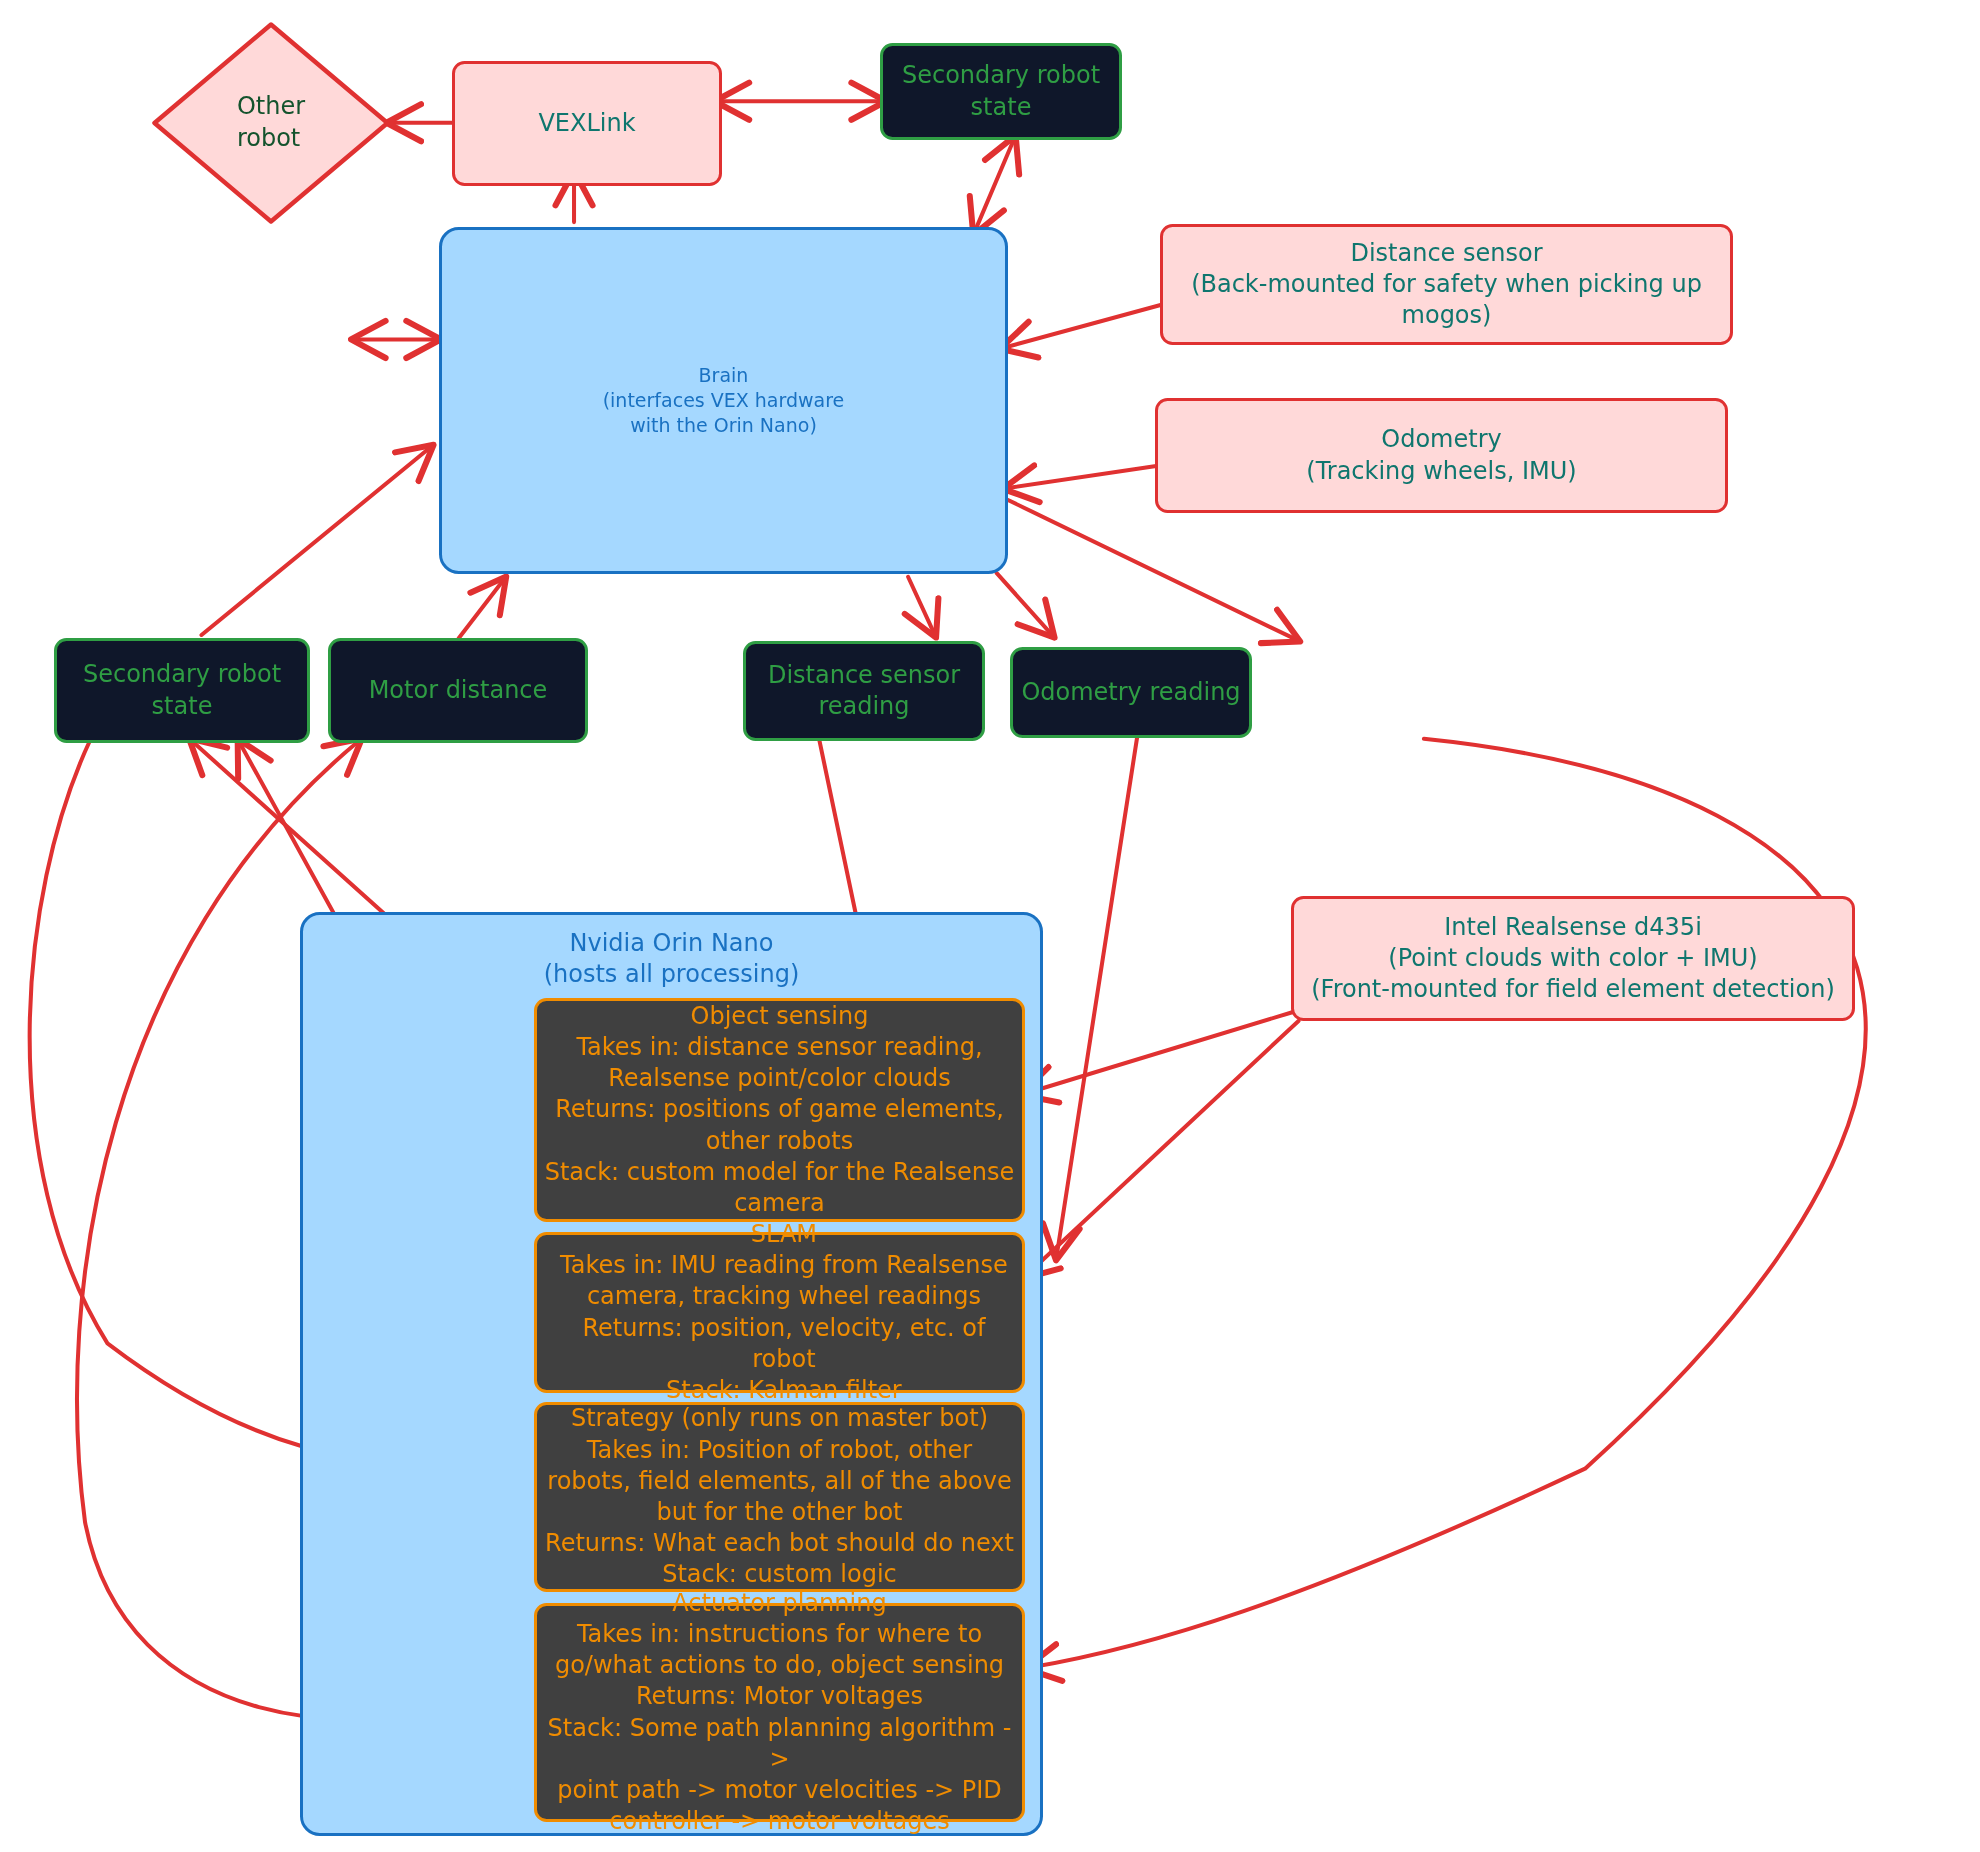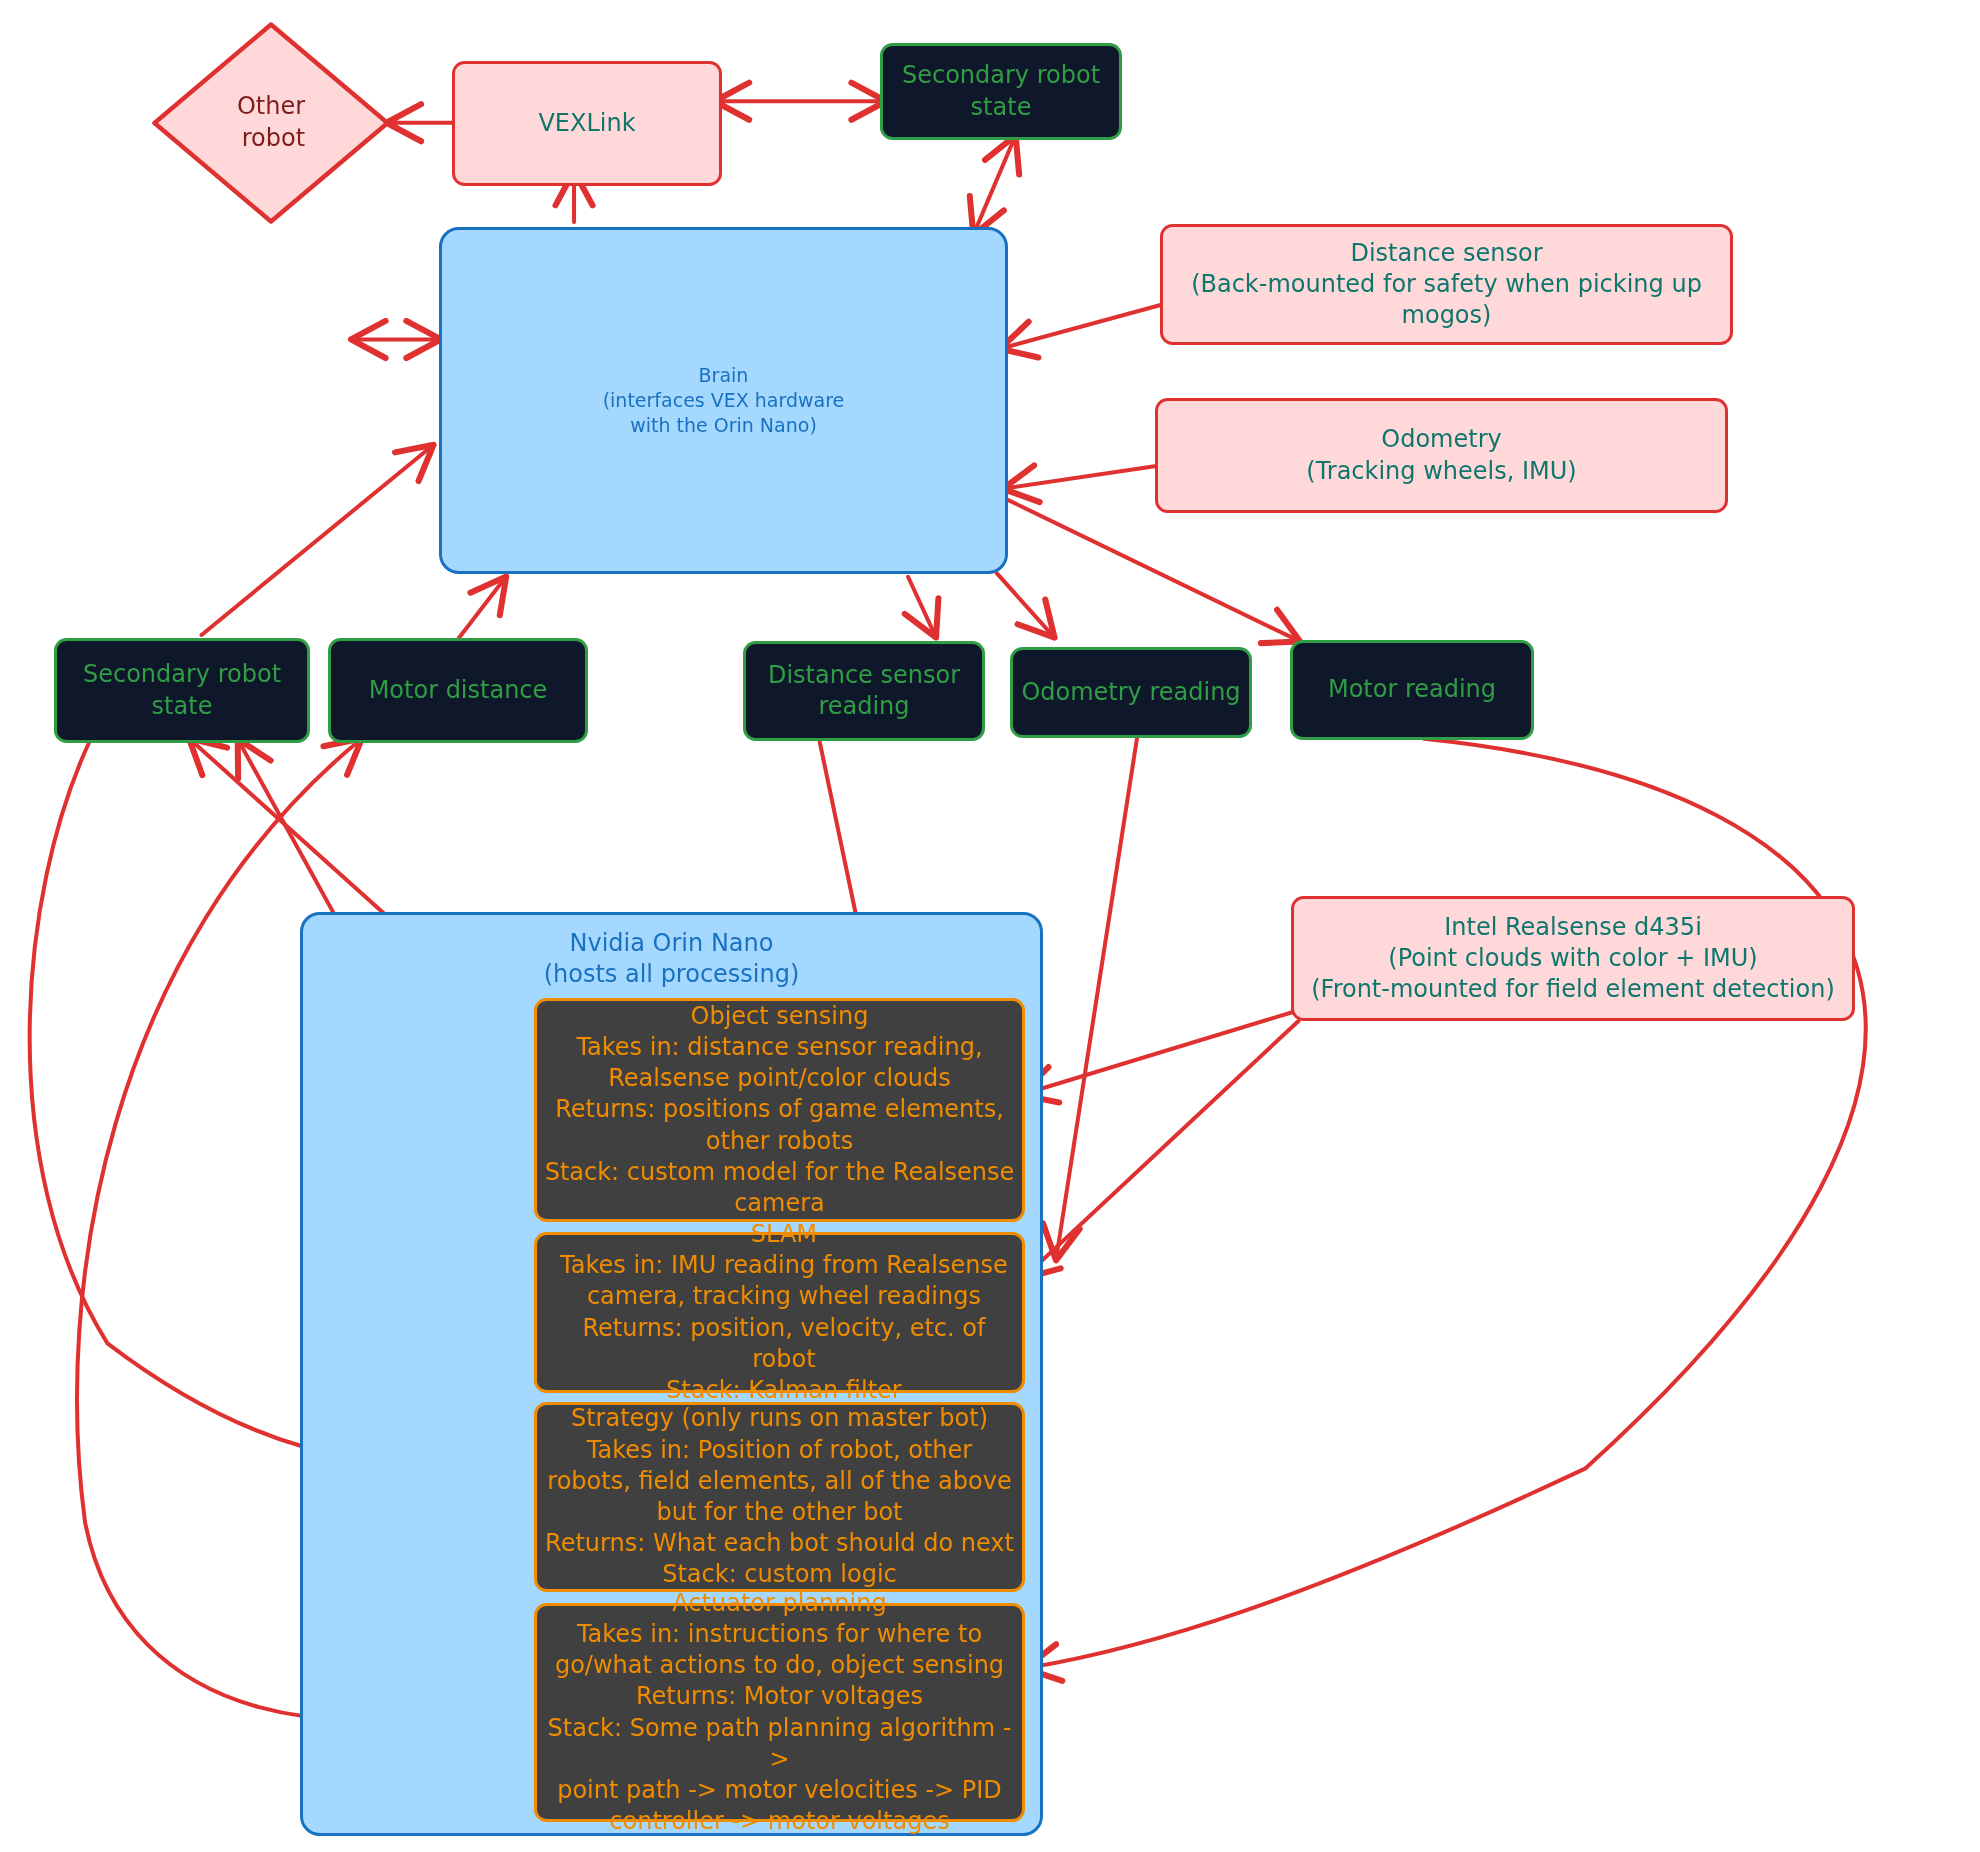--- a/index.html
+++ b/index.html
@@ -77,22 +77,22 @@
   .diamond-shape {
     position: absolute;
     left: 0;
     top: 0;
     width: 100%;
     height: 100%;
   }
   .diamond-label {
     position: relative;
     z-index: 3;
-    text-align: right;
-    color: #7f1d1d;
+    text-align: left;
+    color: #14532d;
     white-space: pre-line;
     line-height: 1.32;
   }
   .container-title {
     position: absolute;
     left: 0;
     width: 100%;
     text-align: center;
     color: #1971c2;
     white-space: pre-line;
@@ -213,23 +213,20 @@
 
   <div class="node green f-md" style="left:743px; top:641px; width:242px; height:100px;">
     <span>Distance sensor
 reading</span>
   </div>
 
   <div class="node green f-md" style="left:1010px; top:647px; width:242px; height:91px;">
     <span>Odometry reading</span>
   </div>
 
-  <div class="node green f-md" style="left:1290px; top:640px; width:244px; height:100px;">
-    <span>Motor reading</span>
-  </div>
 
   <div class="node pink f-md" style="left:1291px; top:896px; width:564px; height:125px;">
     <span>Intel Realsense d435i
 (Point clouds with color + IMU)
 (Front-mounted for field element detection)</span>
   </div>
 
   <div class="node blue container" style="left:300px; top:912px; width:743px; height:924px; border-radius:19.7px;">
     <div class="container-title f-md" style="top:12.5px;">Nvidia Orin Nano
 (hosts all processing)</div>

